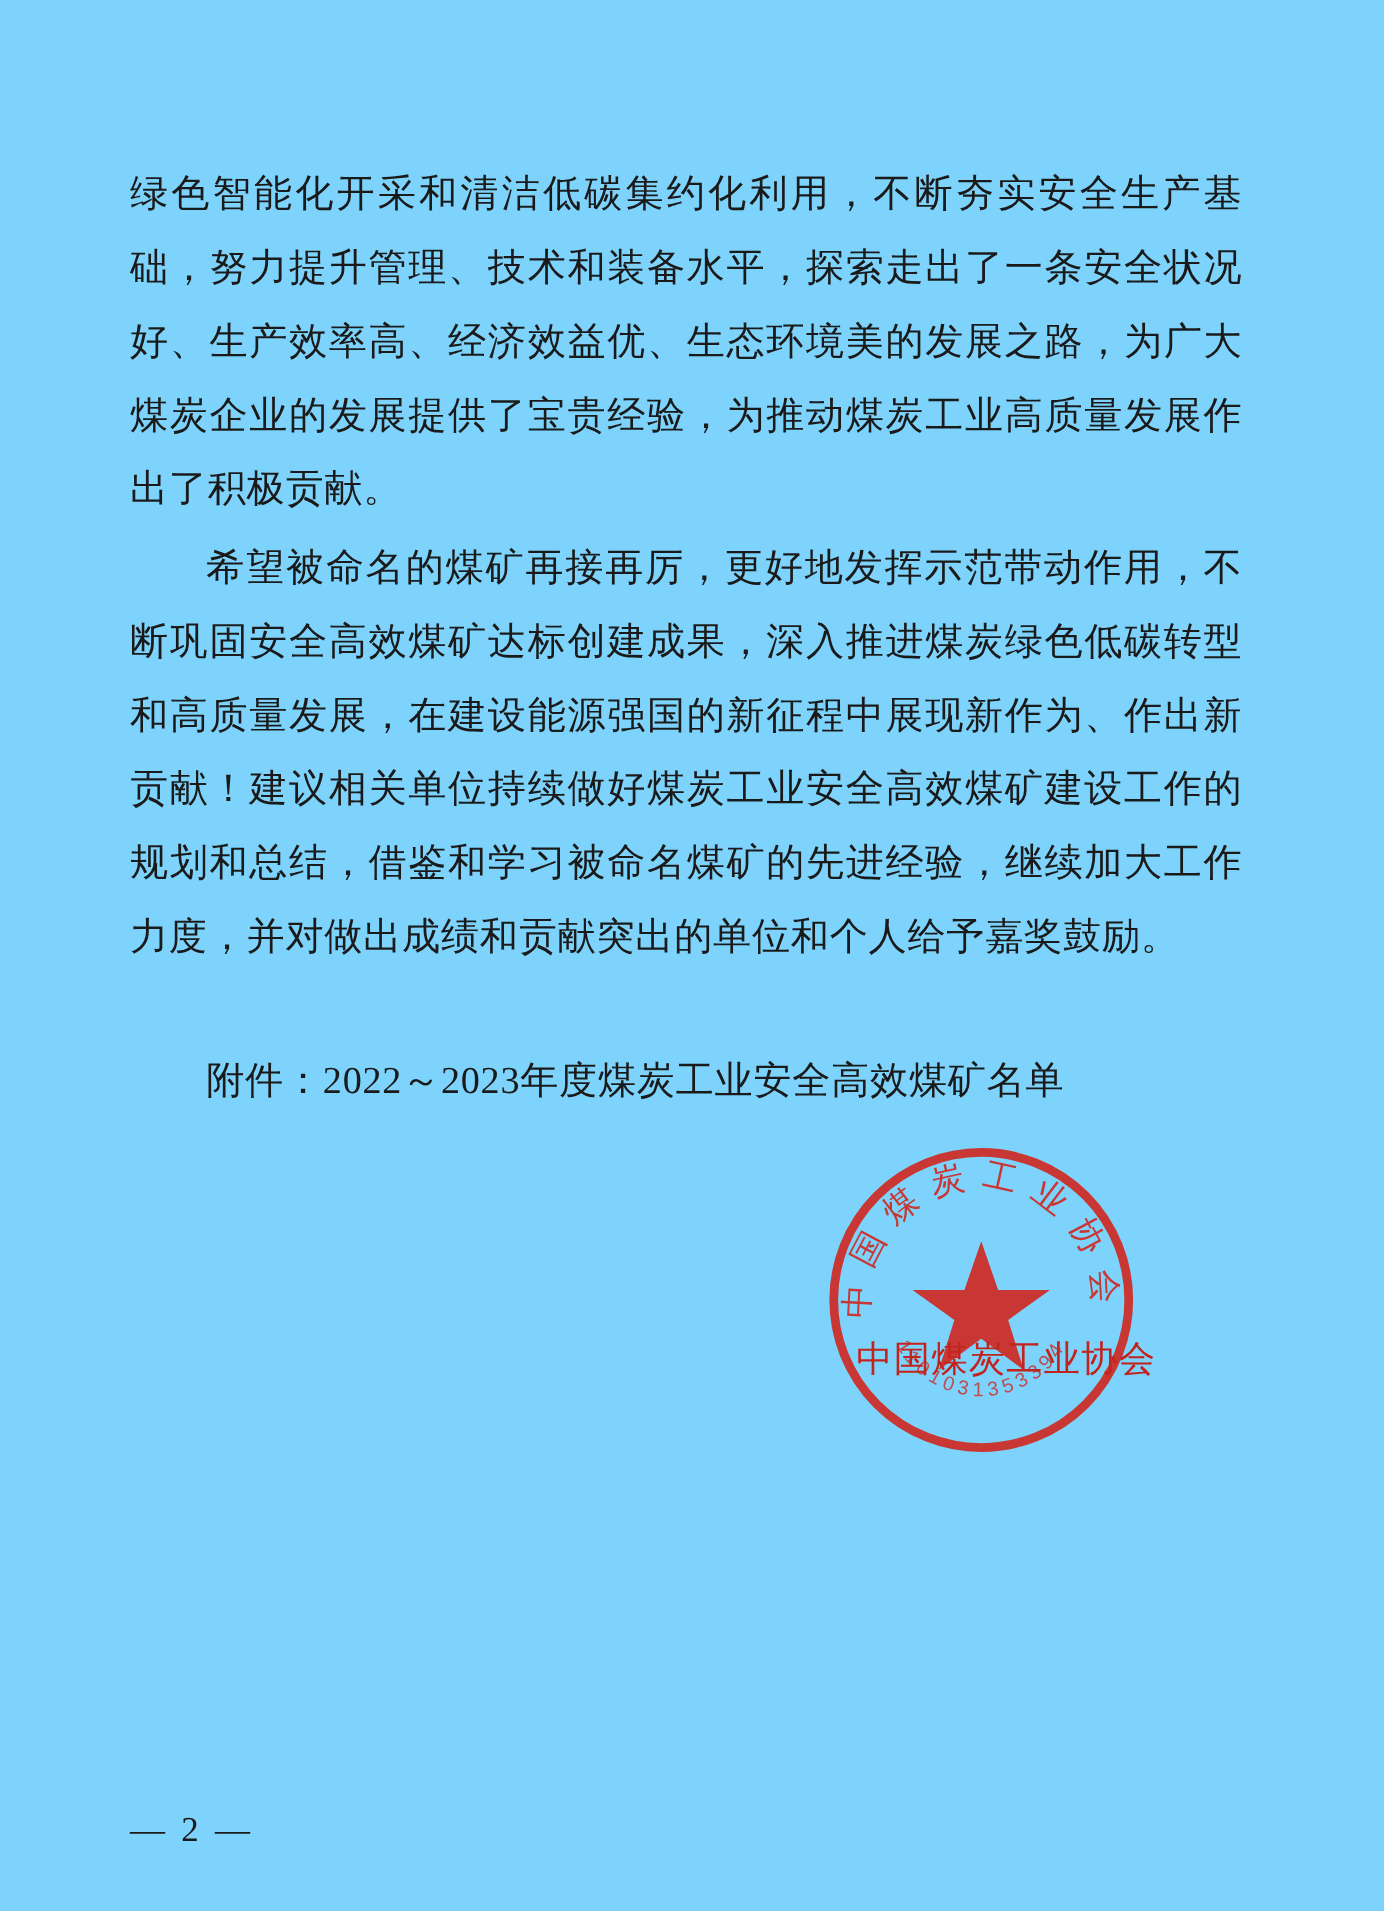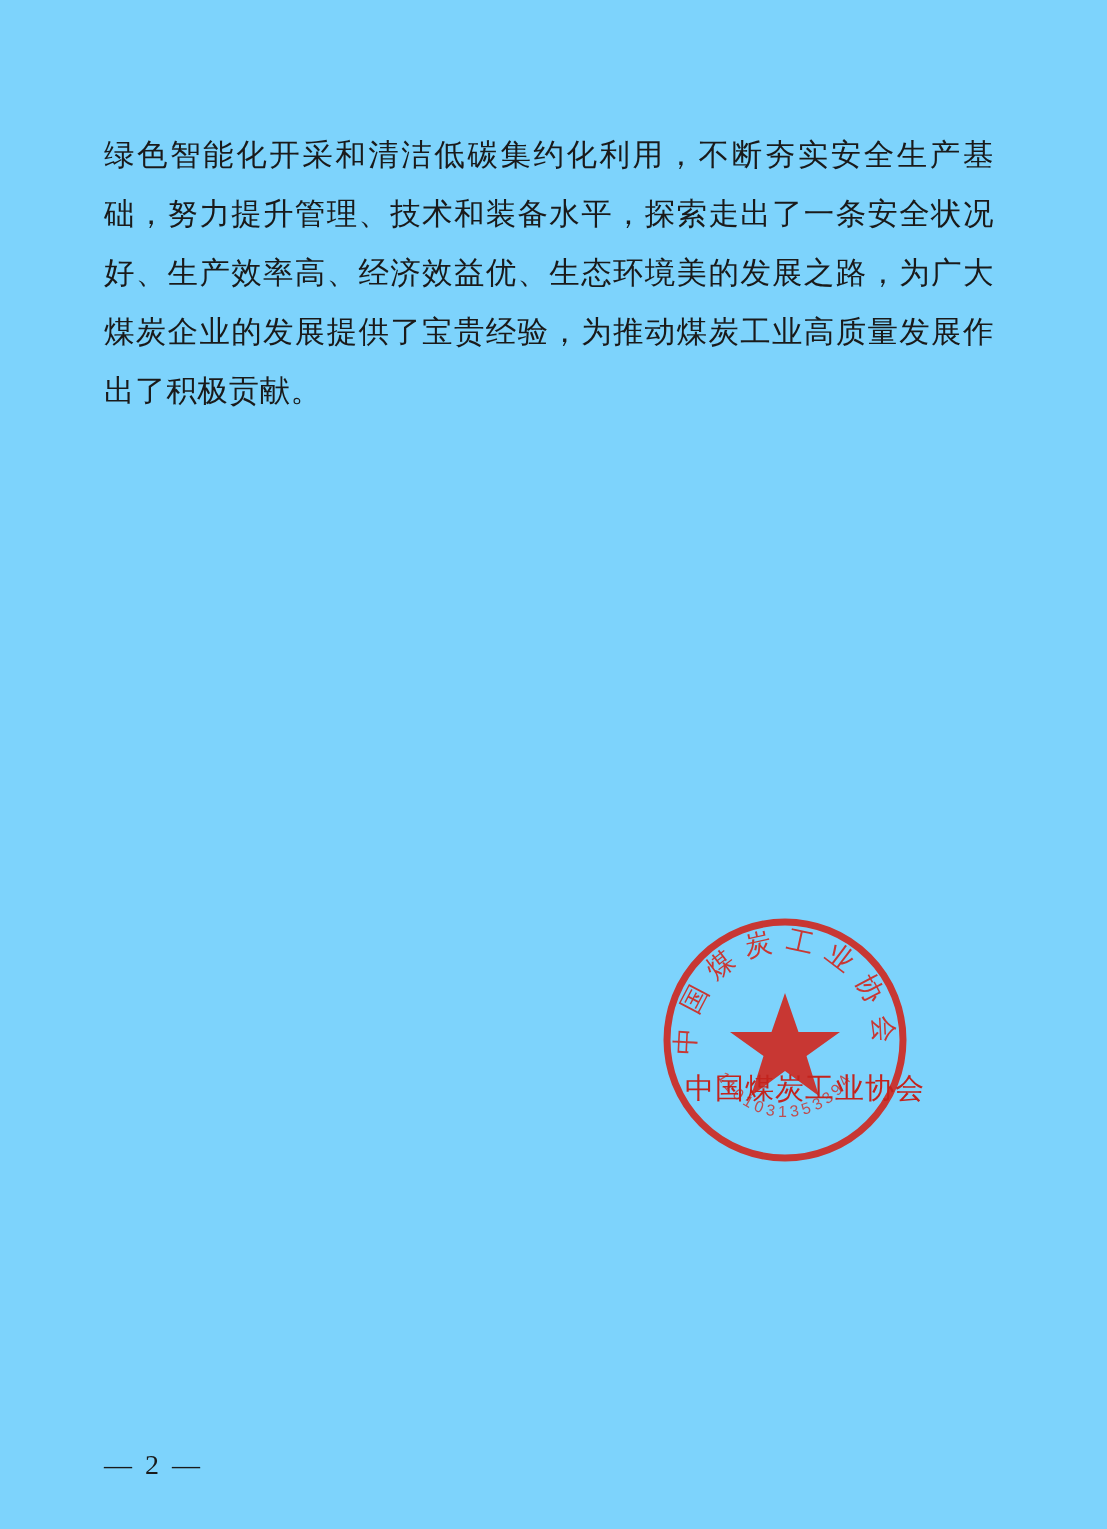--- a/index.html
+++ b/index.html
@@ -78,23 +78,25 @@
 </style>
 </head>
 <body>
 
 <div class="page">
 
   <div class="body-area">
 
     <p class="para">绿色智能化开采和清洁低碳集约化利用，不断夯实安全生产基础，努力提升管理、技术和装备水平，探索走出了一条安全状况好、生产效率高、经济效益优、生态环境美的发展之路，为广大煤炭企业的发展提供了宝贵经验，为推动煤炭工业高质量发展作出了积极贡献。</p>
 
+    <p class="para indent">希望被命名的煤矿再接再厉，更好地发挥示范带动作用，不断巩固安全高效煤矿达标创建成果，深入推进煤炭绿色低碳转型和高质量发展，在建设能源强国的新征程中展现新作为、作出新贡献！建议相关单位持续做好煤炭工业安全高效煤矿建设工作的规划和总结，借鉴和学习被命名煤矿的先进经验，继续加大工作力度，并对做出成绩和贡献突出的单位和个人给予嘉奖鼓励。</p>
 
     <div class="spacer-block"></div>
 
+    <p class="attachment">附件：2022～2023年度煤炭工业安全高效煤矿名单</p>
   </div>
 
   <div class="seal">
     <svg viewBox="0 0 250 250" width="250" height="250" aria-hidden="true">
       <defs>
         <path id="arcTop" d="M 35 125 A 90 90 0 0 1 215 125"></path>
         <path id="arcBottom" d="M 48 125 A 77 77 0 0 0 202 125"></path>
       </defs>
       <circle cx="125" cy="125" r="118" fill="none" stroke="#cf2a22" stroke-width="7"></circle>
 

